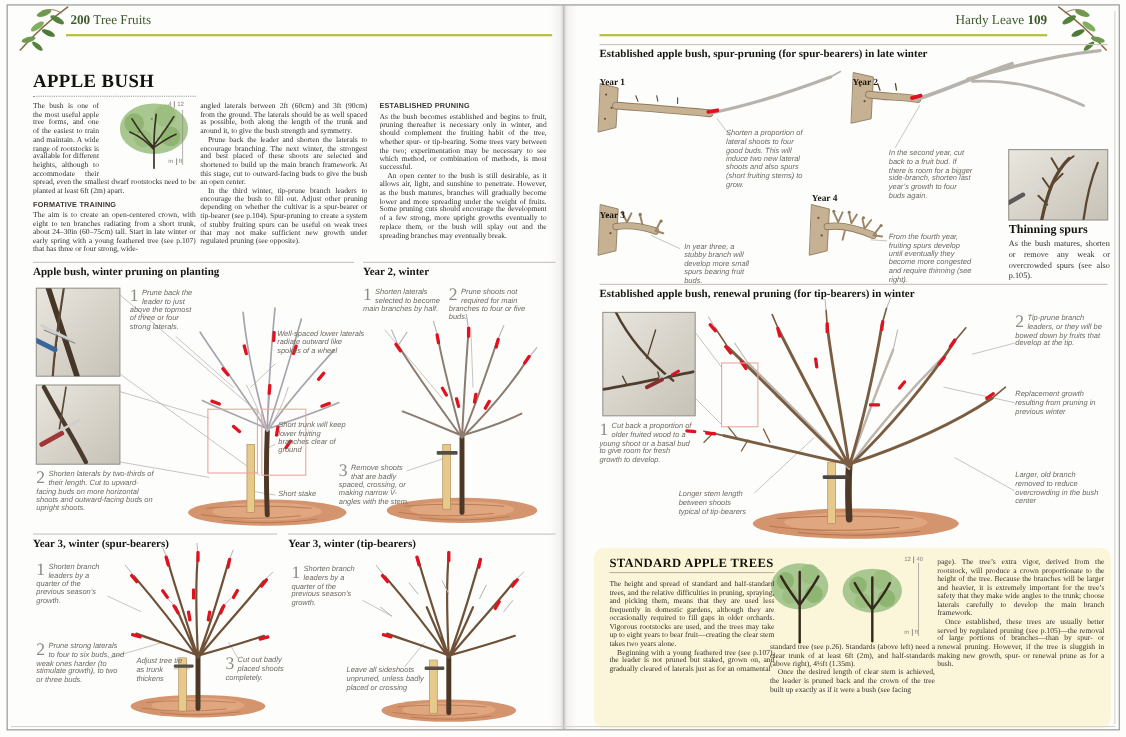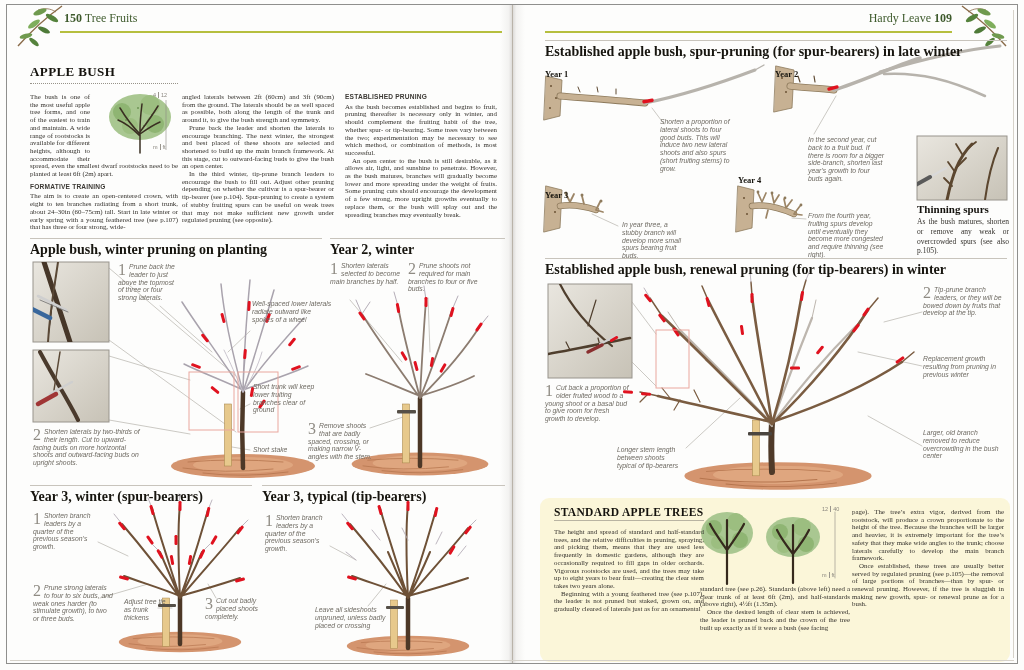--- a/index.html
+++ b/index.html
@@ -11,23 +11,23 @@
   .innerline-b{position:absolute;left:10px;right:10px;bottom:9px;height:1px;background:#d6d2ca;z-index:39;}
   .innerline-r{position:absolute;top:10px;bottom:12px;right:10px;width:1px;background:#d6d2ca;z-index:39;}
   .spine{position:absolute;left:500px;top:5px;width:25px;bottom:7px;z-index:5;pointer-events:none;
      background:linear-gradient(90deg,rgba(0,0,0,0) 0%,rgba(80,70,60,.06) 35%,rgba(60,50,40,.18) 50%,rgba(80,70,60,.06) 65%,rgba(0,0,0,0) 100%);}
   .spineline{position:absolute;left:512px;top:5px;width:1px;bottom:7px;background:#b9b3a9;z-index:6;pointer-events:none;}
 
   .pghead{font-size:12px;color:#3e5a2c;white-space:nowrap;z-index:10;}
   .pghead .num{font-weight:bold;}
   .olive-rule{height:2px;background:#b6bf3f;z-index:10;}
 
-  .h1{font-weight:bold;font-size:13px;letter-spacing:.4px;color:#14120d;
+  .h1{font-weight:bold;font-size:17px;letter-spacing:.4px;color:#14120d;
       border-bottom:1px dotted #979389;padding-bottom:3px;z-index:10;}
-  .fighead{font-weight:bold;font-size:14px;color:#17150f;border-top:1px solid #c8c4bc;
+  .fighead{font-weight:bold;font-size:10px;color:#17150f;border-top:1px solid #c8c4bc;
       padding-top:3px;z-index:10;}
   .yearlbl{font-weight:bold;font-size:8.5px;color:#17150f;z-index:10;}
   .stdhead{font-weight:bold;font-size:11.5px;letter-spacing:.3px;color:#14120d;
       border-bottom:1px solid #b9b4a2;padding-bottom:2px;z-index:10;}
   .thinhead{font-weight:bold;font-size:11px;color:#14120d;z-index:10;}
   .thinbody{font-size:7.5px;line-height:1.3;color:#33302b;text-align:justify;z-index:10;}
 
   .col{font-size:6.9px;line-height:7.7px;color:#33302b;text-align:justify;z-index:10;overflow:hidden;}
   .col p{margin:0;}
   .col p.ind{text-indent:7px;}
@@ -358,21 +358,21 @@
       <circle cx="802" cy="527" r="9" fill="#9cbe80"></circle>
     <circle cx="806" cy="544" r="8" fill="#8fb573"></circle>
       <circle cx="784" cy="546" r="7" fill="#9cbe80"></circle>
     <path d="M793,583 L793,552 M793,554 C786,545 781,538 777,530 M793,554 C800,545 805,538 809,530 M793,552 L793,525" stroke="#35291d" stroke-width="2.2" fill="none"></path>
     <path d="M835,512 L835,578" stroke="#8f8b83" stroke-width="0.6"></path>
   </g>
 </svg>
 
 <div>
   <div class="abs pghead" style="left:64px;top:11px;">
-    <span class="num">150</span>
+    <span class="num">200</span>
     <span>Tree Fruits</span>
   </div>
   <div class="abs olive-rule" style="left:60px;top:31px;width:442px;"></div>
 
   <div class="abs h1" style="left:30px;top:64px;width:148px;">APPLE BUSH</div>
 
   <div class="abs scalelbl" style="left:153px;top:92px;">
     <span>4</span>
       <span class="b"></span>
       <span>12</span>
@@ -419,21 +419,21 @@
     <span class="num">1</span><span>Shorten laterals selected to become main branches by half.</span>
   </div>
   <div class="abs step" style="left:408px;top:262px;width:84px;">
     <span class="num">2</span><span>Prune shoots not required for main branches to four or five buds.</span>
   </div>
   <div class="abs step" style="left:308px;top:422px;width:64px;">
     <span class="num">3</span><span>Remove shoots that are badly spaced, crossing, or making narrow V-angles with the stem.</span>
   </div>
 
   <div class="abs fighead" style="left:30px;top:485px;width:222px;">Year 3, winter (spur-bearers)</div>
-  <div class="abs fighead" style="left:262px;top:485px;width:243px;">Year 3, typical (tip-bearers)</div>
+  <div class="abs fighead" style="left:262px;top:485px;width:243px;">Year 3, winter (tip-bearers)</div>
 
   <div class="abs step" style="left:33px;top:512px;width:64px;">
     <span class="num">1</span><span>Shorten branch leaders by a quarter of the previous season’s growth.</span>
   </div>
   <div class="abs step" style="left:33px;top:584px;width:80px;">
     <span class="num">2</span><span>Prune strong laterals to four to six buds, and weak ones harder (to stimulate growth), to two or three buds.</span>
   </div>
   <div class="abs step" style="left:205px;top:597px;width:58px;">
     <span class="num">3</span><span>Cut out badly placed shoots completely.</span>
   </div>

